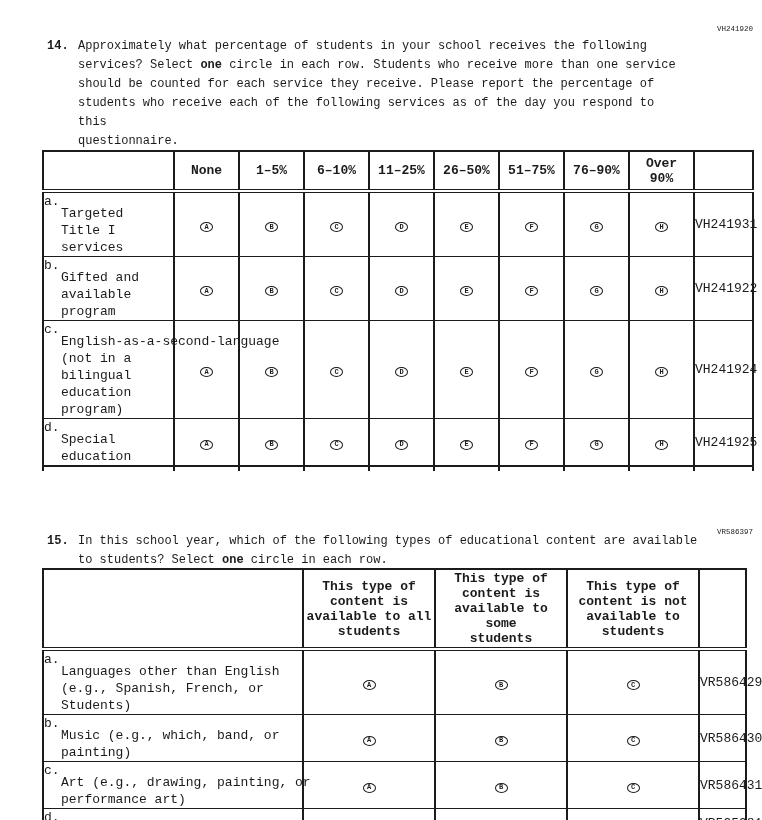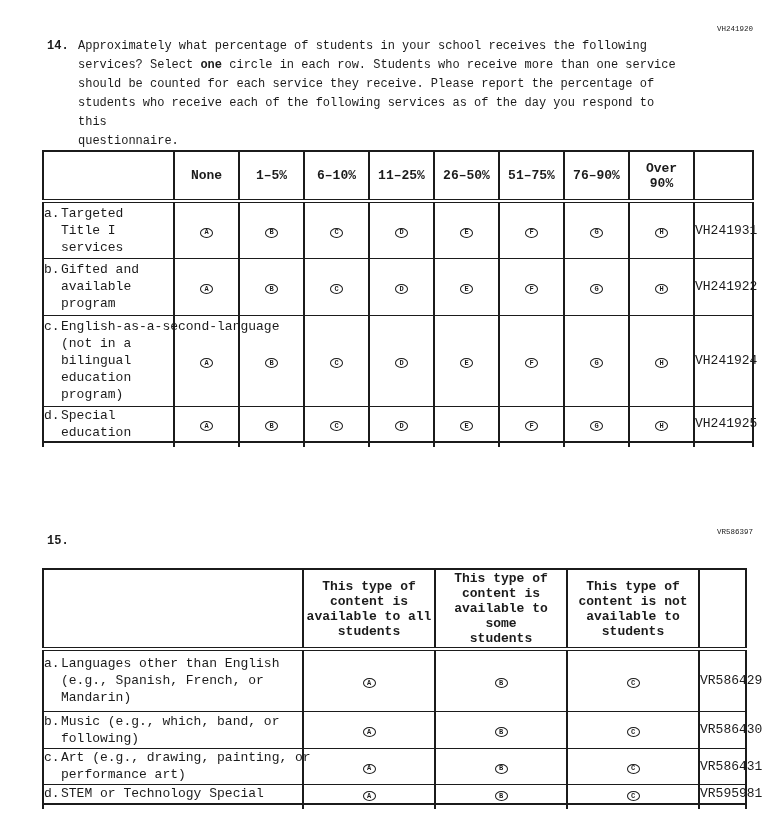--- a/index.html
+++ b/index.html
@@ -27,38 +27,38 @@
   table.t2{top:568px;width:703px;}
   .form-table td,.form-table th{
     border:2px solid #1b1b1b;border-top-width:1px;border-bottom-width:1px;
     padding:0;vertical-align:middle;overflow:visible;
   }
   .form-table tr.head-row th{
     border-top-width:2px;border-bottom:4px double #1b1b1b;
     font-weight:bold;font-size:13px;text-align:center;
     white-space:pre-line;line-height:15px;vertical-align:middle;
   }
-  .t1 tr.head-row{height:50px;}
+  .t1 tr.head-row{height:40px;}
   .t1 tr.row-a{height:57px;}
   .t1 tr.row-b{height:57px;}
   .t1 tr.row-c{height:91px;}
   .t1 tr.row-d{height:36px;}
   .t2 tr.head-row{height:80px;}
   .t2 tr.row-a{height:62px;}
   .t2 tr.row-b{height:37px;}
   .t2 tr.row-c{height:36px;}
   .t2 tr.row-d{height:20px;}
   tr.stub{height:4px;}
   tr.stub td{border-bottom:none;border-top-width:2px;height:4px;}
 
   .label-cell{vertical-align:top;padding:2px 2px 0 5px;}
   .row-label{display:flex;font-size:13px;line-height:17px;}
   .prefix{width:17px;flex:none;}
   .row-text{flex:1;min-width:0;}
-  .l1{display:block;white-space:nowrap;position:relative;z-index:2;}
+  .l1{display:block;white-space:nowrap;position:relative;z-index:2;margin-top:12px;}
   .lrest{display:block;white-space:pre-line;}
 
   .opt-cell{text-align:center;vertical-align:middle;}
   .circle{
     display:inline-flex;align-items:center;justify-content:center;
     width:13px;height:10px;border:1px solid #1b1b1b;border-radius:50%;
     font-size:7px;line-height:1;font-weight:600;letter-spacing:0;
     box-sizing:border-box;cursor:pointer;background:#fff;
   }
   .code-cell{font-size:13px;padding:0 1px 0 3px;vertical-align:middle;}
@@ -203,20 +203,22 @@
           <td></td>
           <td></td>
     </tr>
   </tbody>
     </table>
 
   <div class="ref-code c2">VR586397</div>
 
   <div class="question q15">
     <span class="qnum">15.</span>
+    <span class="qtext"><span>In this school year, which of the following types of educational content are available
+to students? Select </span><span class="bold-word">one</span><span> circle in each row.</span></span>
   </div>
 
   <table class="form-table t2">
     <colgroup>
       <col style="width:260px">
         <col style="width:132px">
         <col style="width:132px">
         <col style="width:132px">
         <col style="width:47px">
     </colgroup>
@@ -237,36 +239,36 @@
 students</th>
       <th></th>
     </tr>
     <tr class="row-a">
       <td class="label-cell">
         <div class="row-label">
               <span class="prefix">a.</span>
               <span class="row-text">
                 <span class="l1">Languages other than English</span>
                 <span class="lrest">(e.g., Spanish, French, or
-Mandarin)</span>
+Students)</span>
               </span>
             </div>
       </td>
       <td class="opt-cell"><span class="circle">A</span></td>
       <td class="opt-cell"><span class="circle">B</span></td>
       <td class="opt-cell"><span class="circle">C</span></td>
       <td class="code-cell">VR586429</td>
     </tr>
     <tr class="row-b">
       <td class="label-cell">
         <div class="row-label">
               <span class="prefix">b.</span>
               <span class="row-text">
                 <span class="l1">Music (e.g., which, band, or</span>
-                <span class="lrest">following)</span>
+                <span class="lrest">painting)</span>
               </span>
             </div>
       </td>
       <td class="opt-cell"><span class="circle">A</span></td>
       <td class="opt-cell"><span class="circle">B</span></td>
       <td class="opt-cell"><span class="circle">C</span></td>
       <td class="code-cell">VR586430</td>
     </tr>
     <tr class="row-c">
       <td class="label-cell">

